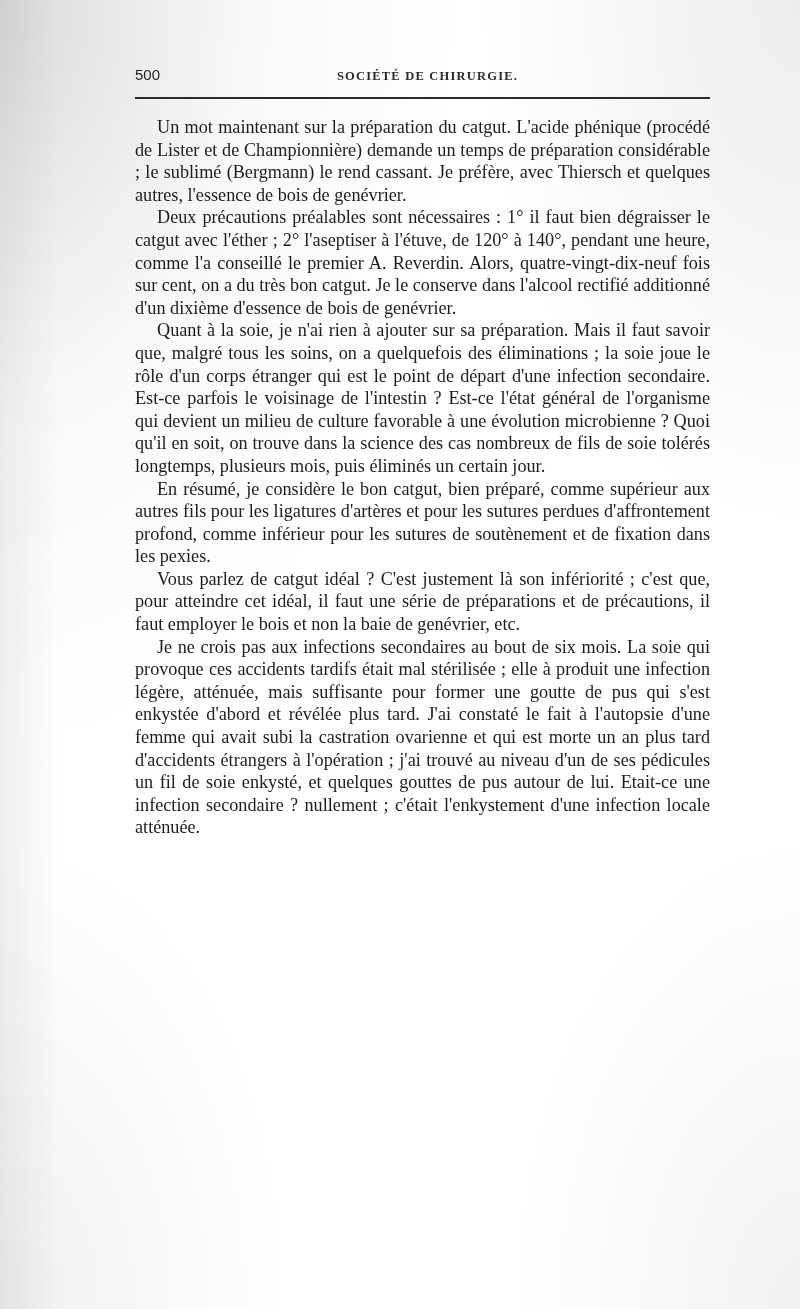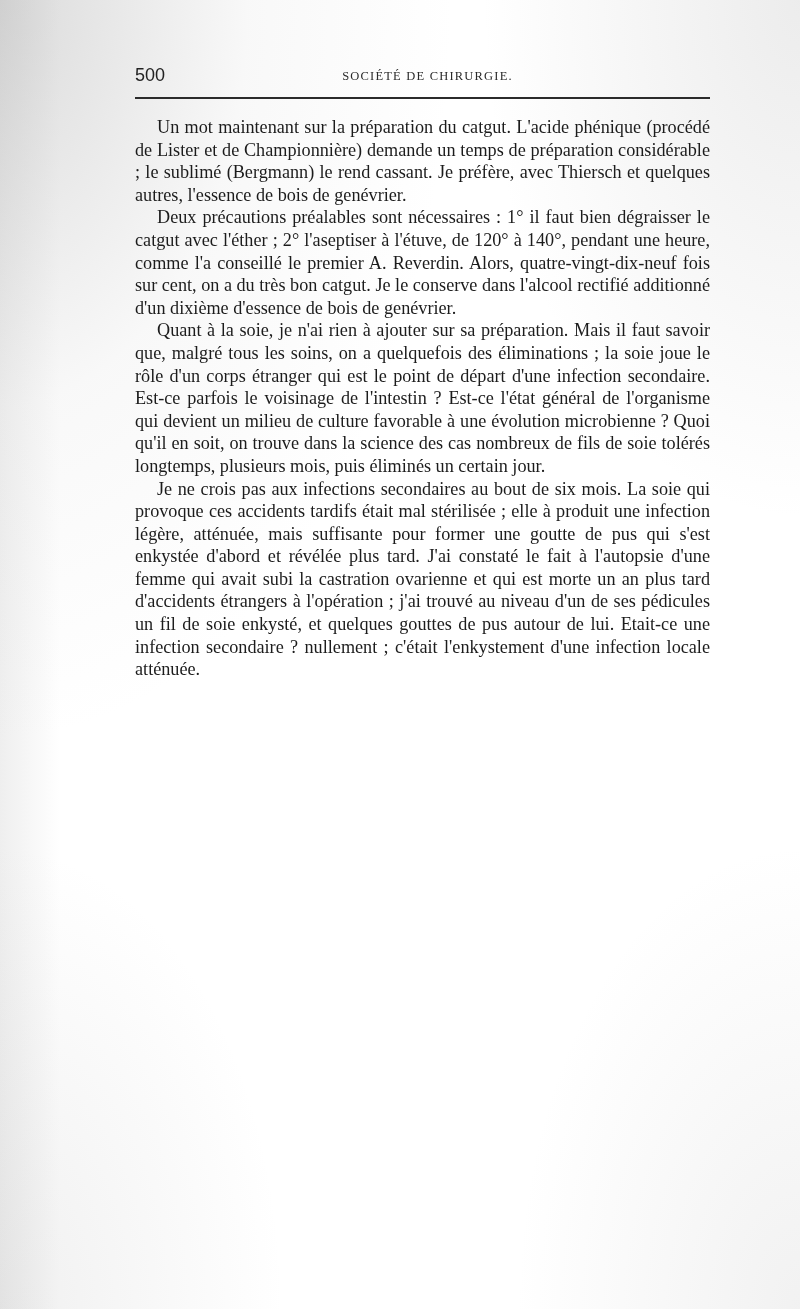--- a/index.html
+++ b/index.html
@@ -31,35 +31,35 @@
       top: 62px;
       left: 135px;
       width: 575px;
       height: 26px;
     }
     .page-number {
       position: absolute;
       left: 0;
       top: 0;
       font-family: "Liberation Sans", "DejaVu Sans", sans-serif;
-      font-size: 18px;
+      font-size: 15px;
       line-height: 26px;
       color: #222;
       text-align: right;
     }
     .running-title {
       position: absolute;
       left: 0;
       right: 0;
       top: 1px;
       text-align: center;
       font-size: 12.5px;
       letter-spacing: 1.2px;
       font-variant: small-caps;
-      font-weight: normal;
+      font-weight: bold;
       line-height: 26px;
       color: #2a2a2a;
       padding-left: 10px;
     }
     .head-rule {
       position: absolute;
       top: 97px;
       left: 135px;
       width: 575px;
       height: 2px;
@@ -97,14 +97,16 @@
 <div class="running-head">
   <span class="page-number">500</span>
   <div class="running-title">SOCIÉTÉ DE CHIRURGIE.</div>
 </div>
 <div class="head-rule"></div>
 
 <div class="text-block">
   <p class="para">Un mot maintenant sur la préparation du catgut. L'acide phénique (procédé de Lister et de Championnière) demande un temps de préparation considérable ; le sublimé (Bergmann) le rend cassant. Je préfère, avec Thiersch et quelques autres, l'essence de bois de genévrier.</p>
   <p class="para">Deux précautions préalables sont nécessaires : 1° il faut bien dégraisser le catgut avec l'éther ; 2° l'aseptiser à l'étuve, de 120° à 140°, pendant une heure, comme l'a conseillé le premier A. Reverdin. Alors, quatre-vingt-dix-neuf fois sur cent, on a du très bon catgut. Je le conserve dans l'alcool rectifié additionné d'un dixième d'essence de bois de genévrier.</p>
   <p class="para">Quant à la soie, je n'ai rien à ajouter sur sa préparation. Mais il faut savoir que, malgré tous les soins, on a quelquefois des éliminations ; la soie joue le rôle d'un corps étranger qui est le point de départ d'une infection secondaire. Est-ce parfois le voisinage de l'intestin ? Est-ce l'état général de l'organisme qui devient un milieu de culture favorable à une évolution microbienne ? Quoi qu'il en soit, on trouve dans la science des cas nombreux de fils de soie tolérés longtemps, plusieurs mois, puis éliminés un certain jour.</p>
+  <p class="para">En résumé, je considère le bon catgut, bien préparé, comme supérieur aux autres fils pour les ligatures d'artères et pour les sutures perdues d'affrontement profond, comme inférieur pour les sutures de soutènement et de fixation dans les pexies.</p>
+  <p class="para">Vous parlez de catgut idéal ? C'est justement là son infériorité ; c'est que, pour atteindre cet idéal, il faut une série de préparations et de précautions, il faut employer le bois et non la baie de genévrier, etc.</p>
   <p class="para">Je ne crois pas aux infections secondaires au bout de six mois. La soie qui provoque ces accidents tardifs était mal stérilisée ; elle à produit une infection légère, atténuée, mais suffisante pour former une goutte de pus qui s'est enkystée d'abord et révélée plus tard. J'ai constaté le fait à l'autopsie d'une femme qui avait subi la castration ovarienne et qui est morte un an plus tard d'accidents étrangers à l'opération ; j'ai trouvé au niveau d'un de ses pédicules un fil de soie enkysté, et quelques gouttes de pus autour de lui. Etait-ce une infection secondaire ? nullement ; c'était l'enkystement d'une infection locale atténuée.</p>
 </div>
 
 </body></html>

